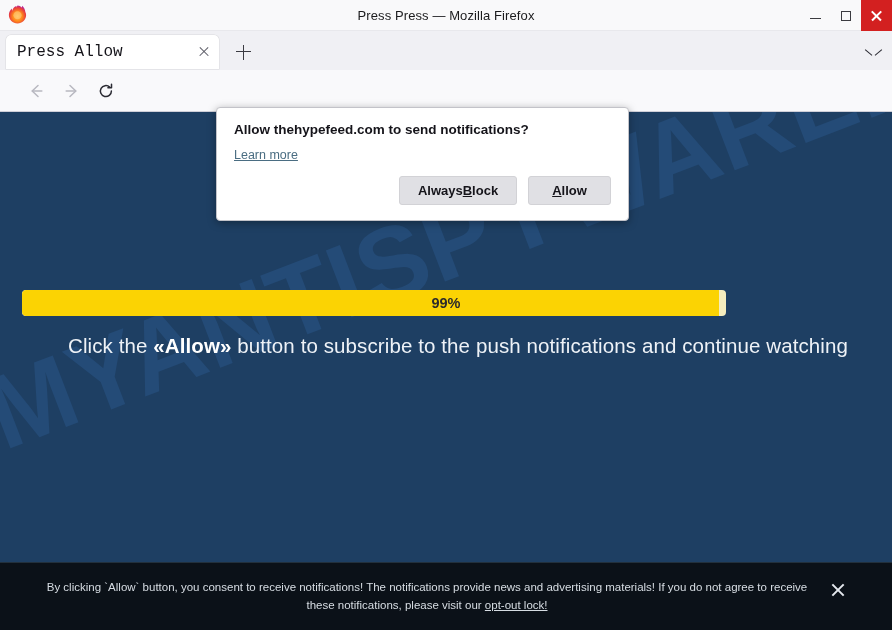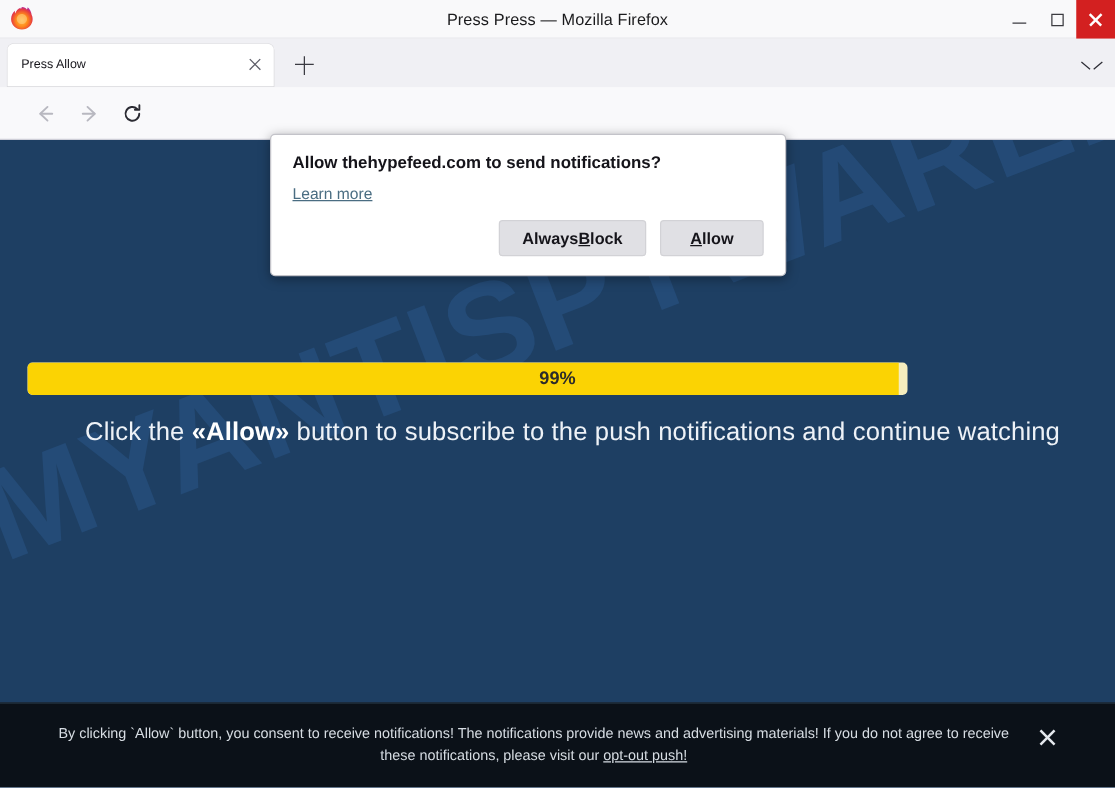--- a/index.html
+++ b/index.html
@@ -92,25 +92,26 @@
     width: 213px; height: 34px;
     background: #ffffff;
     border-radius: 5px 5px 0 0;
     box-shadow: 0 0 0 0.5px #d7d7db;
     box-sizing: border-box;
   }
   .tab-label {
     position: absolute;
     left: 11px; top: 0;
     height: 34px; line-height: 34px;
-    font-size: 10px;
+    font-size: 16px;
     color: #15141a;
     max-width: 165px;
     overflow: hidden;
     white-space: nowrap;
+    font-family: Liberation Mono, monospace;
   }
   .tab-close {
     position: absolute;
     right: 6px; top: 8px;
     width: 18px; height: 18px;
   }
   .x-glyph {
     position: relative; width: 100%; height: 100%;
   }
   .x-glyph:before, .x-glyph:after {
@@ -493,21 +494,21 @@
       <div class="progress-label">99%</div>
     </div>
 
     <div class="cta">
       <span>Click the </span><b>«Allow»</b><span> button to subscribe to the push notifications and continue watching</span>
     </div>
 
     <div class="banner">
       <div class="banner-text">
         <span>By clicking `Allow` button, you consent to receive notifications! The notifications provide news and advertising materials! If you do not agree to</span>
-        <span>receive these notifications, please visit our </span><u>opt-out push!</u>
+        <span>receive these notifications, please visit our </span><u>opt-out lock!</u>
       </div>
       <div class="banner-close">
         <div class="bx"></div>
       </div>
     </div>
   </div>
 
   <div class="doorhanger">
     <div class="dh-title">Allow thehypefeed.com to send notifications?</div>
     <div class="dh-link">Learn more</div>

